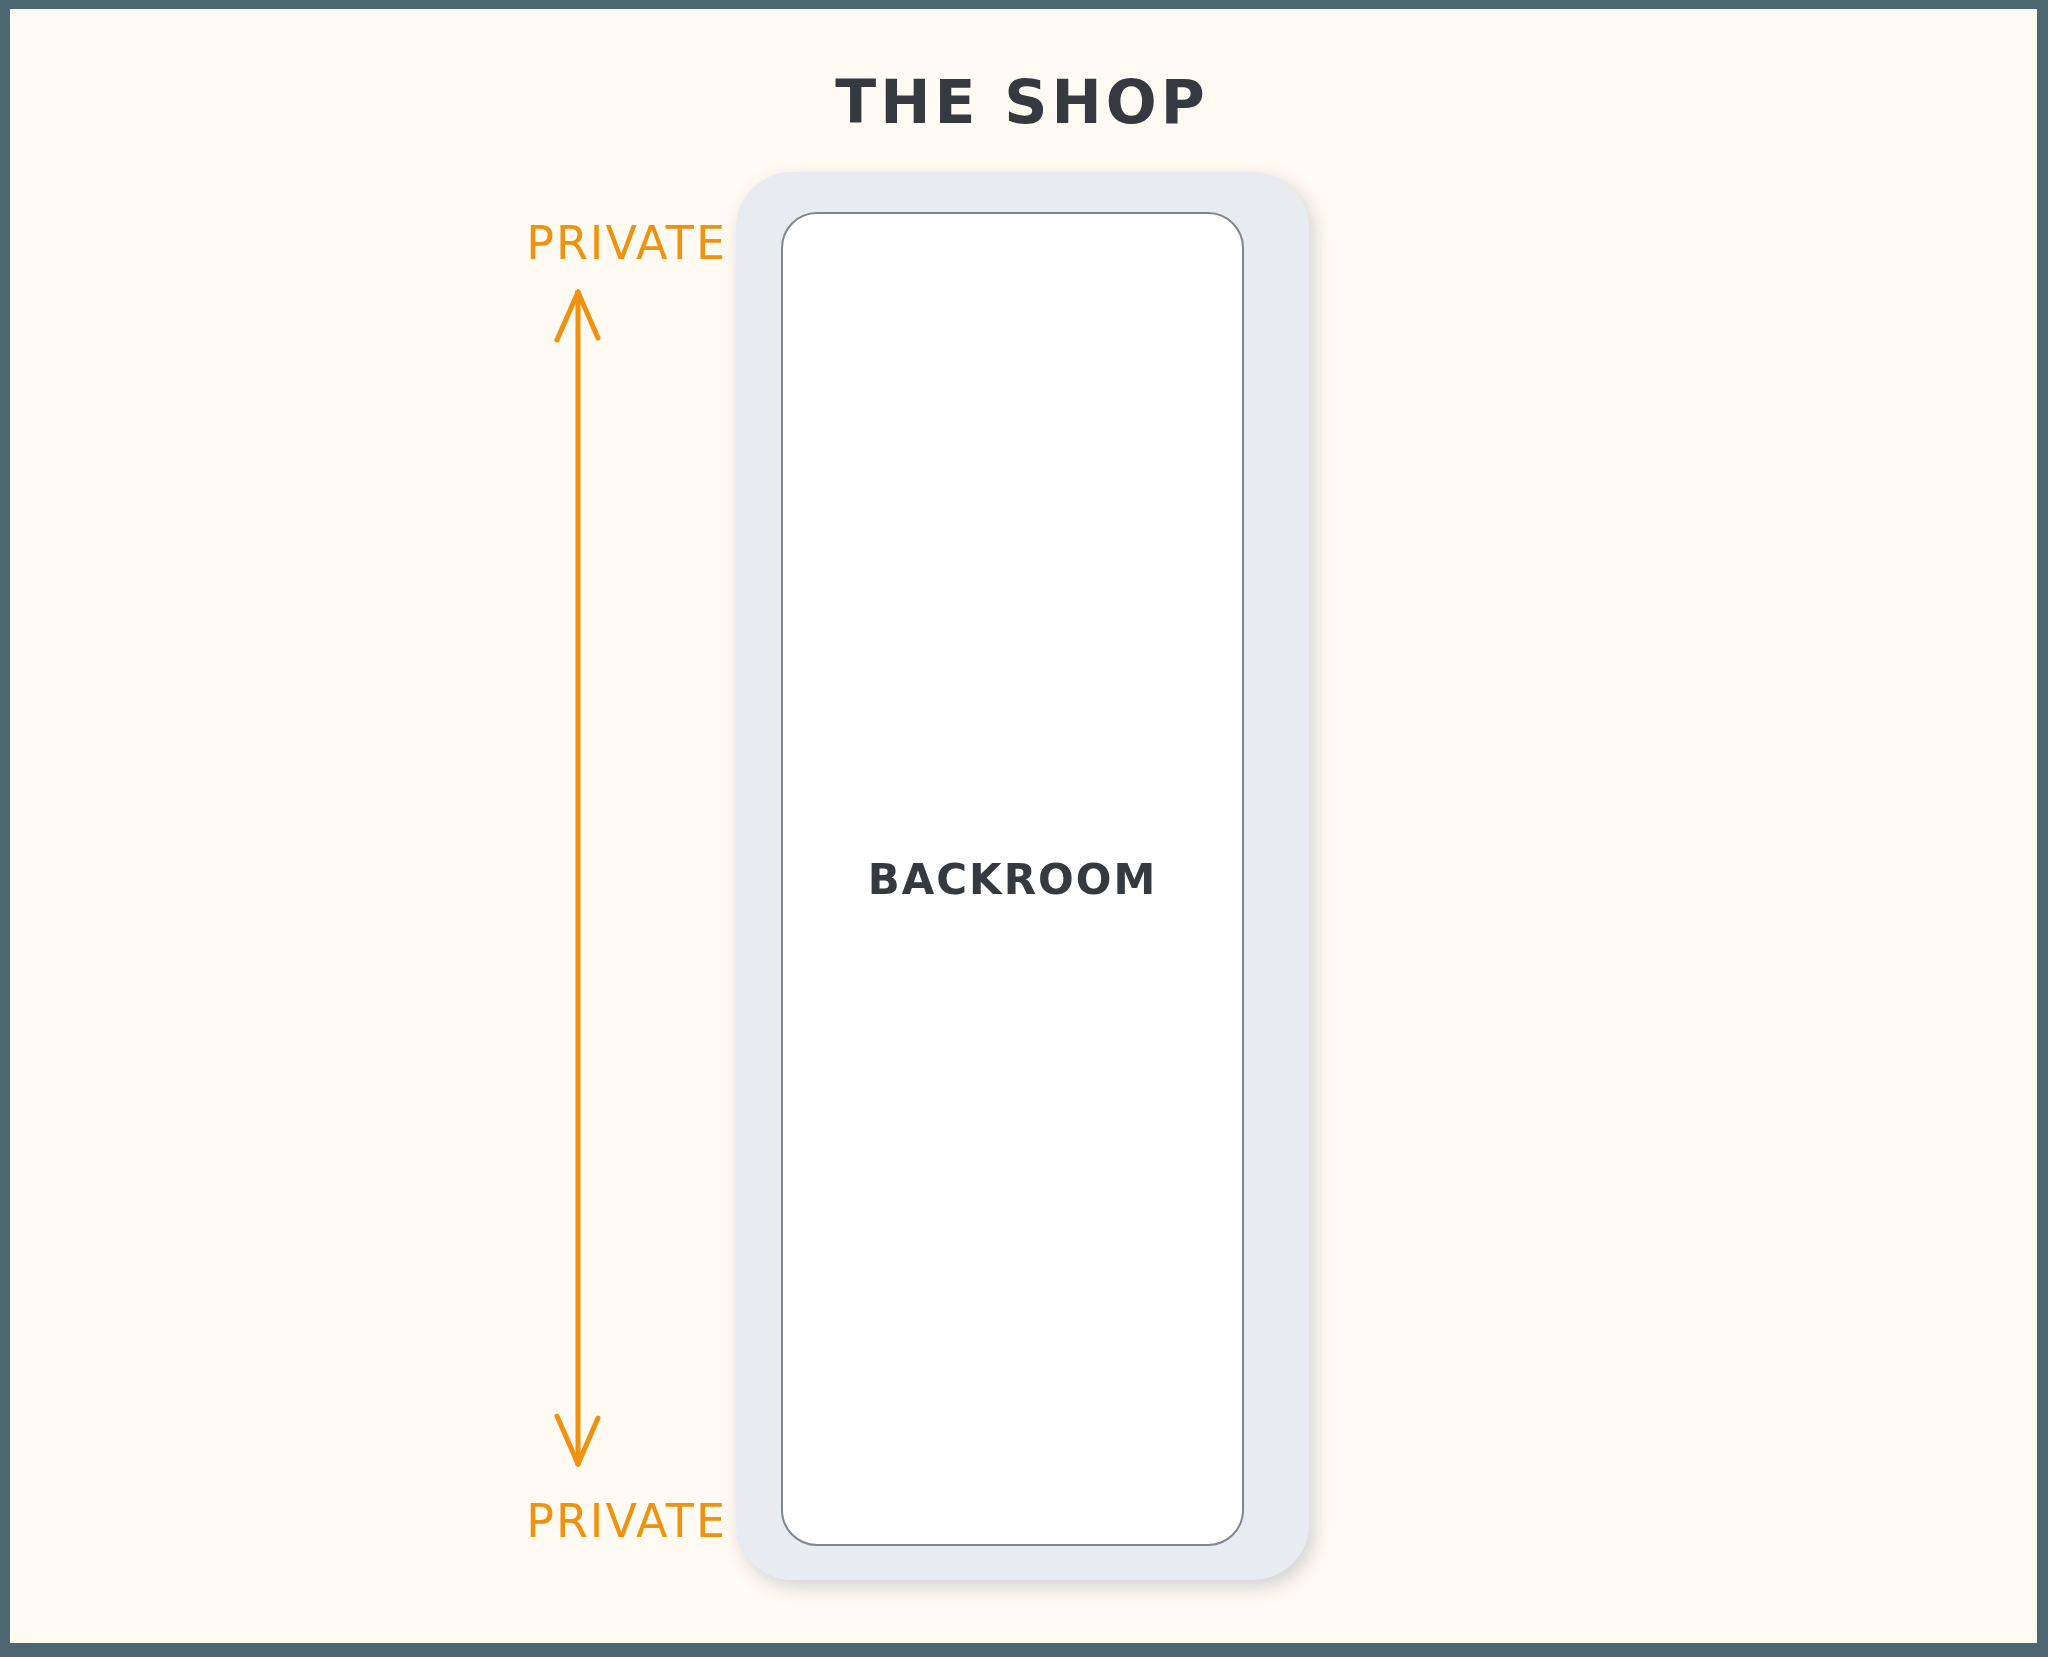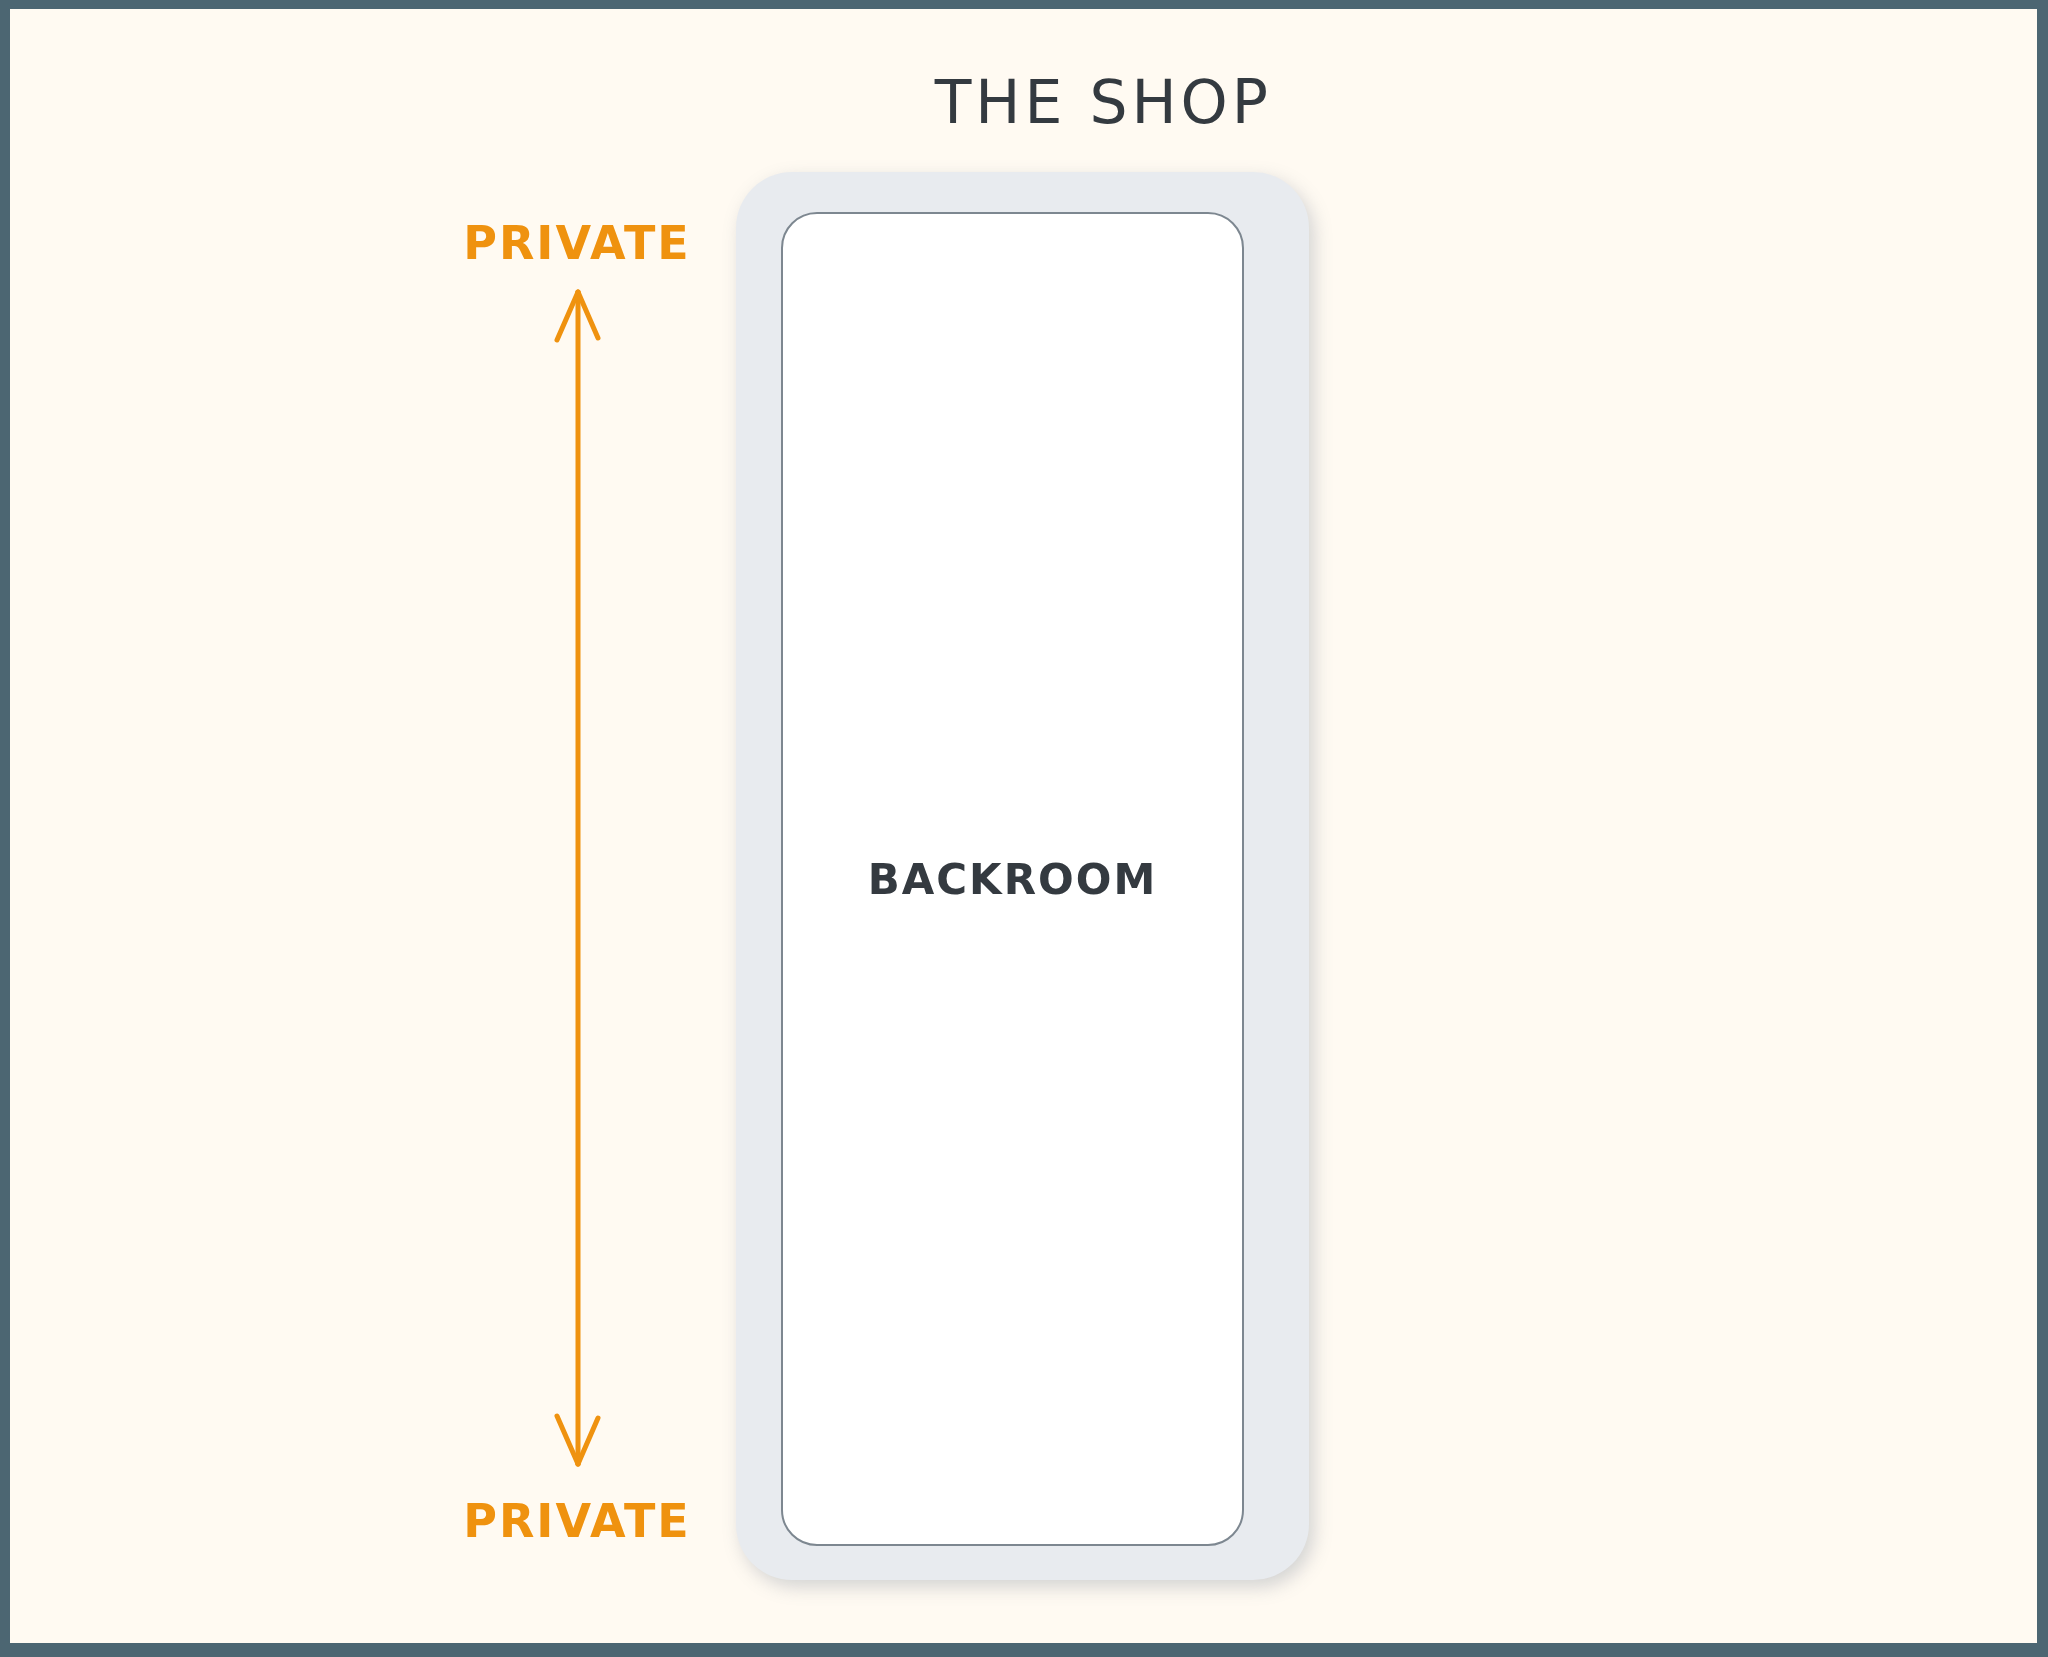--- a/index.html
+++ b/index.html
@@ -16,35 +16,35 @@
 
   .page {
     position: absolute;
     left: 10px; top: 9px; right: 11px; bottom: 14px;
     background: #fffaf2;            
   }
 
   .title {
     position: absolute;
     left: 772px; top: 72px; width: 500px;
-    text-align: right;
+    text-align: center;
     font-size: 60px;
-    font-weight: normal;
+    font-weight: bold;
     letter-spacing: 4px;
     color: #343a40;
     line-height: 1;
     white-space: nowrap;
   }
 
   .axis-label {
     position: absolute;
     left: 427px; width: 300px;
-    text-align: center;
+    text-align: right;
     font-size: 46px;
-    font-weight: bold;
+    font-weight: normal;
     letter-spacing: 2px;
     color: #ef920f;                 
     line-height: 1;
     white-space: nowrap;
   }
   .axis-label.private { top: 220px; }
   .axis-label.public  { top: 1498px; }
 
   .axis-arrow {
     position: absolute;

